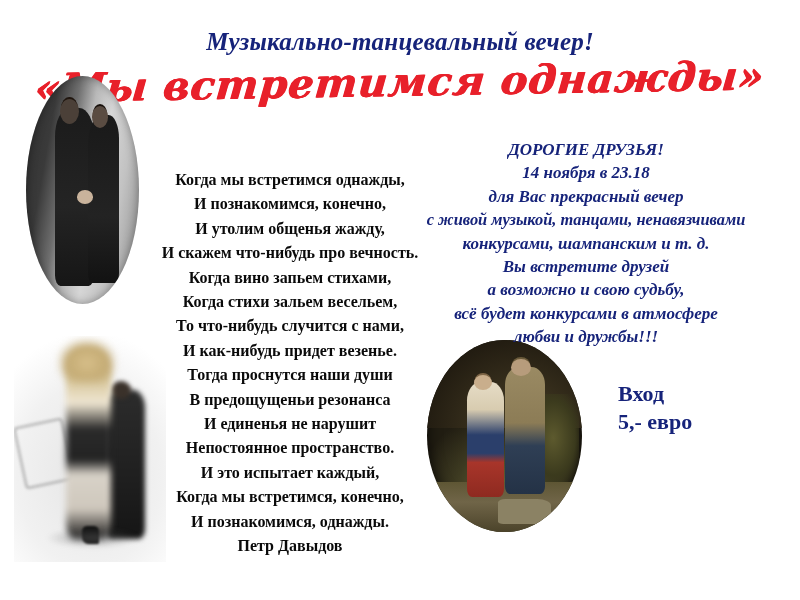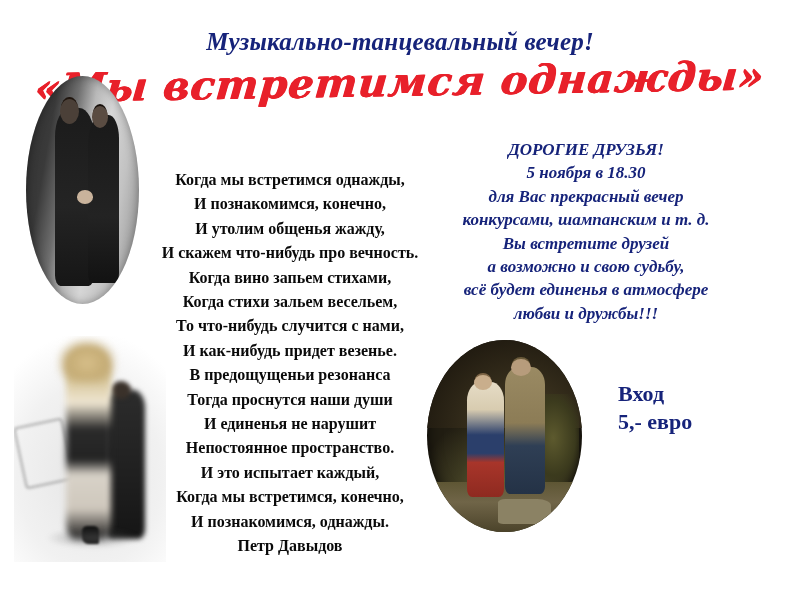--- a/index.html
+++ b/index.html
@@ -340,38 +340,39 @@
 
   <div class="poem">
     <div>Когда мы встретимся однажды,</div>
     <div>И познакомимся, конечно,</div>
     <div>И утолим общенья жажду,</div>
     <div>И скажем что-нибудь про вечность.</div>
     <div>Когда вино запьем стихами,</div>
     <div>Когда стихи зальем весельем,</div>
     <div>То что-нибудь случится с нами,</div>
     <div>И как-нибудь придет везенье.</div>
+    <div>Тогда проснутся наши души</div>
     <div>В предощущеньи резонанса</div>
-    <div>Тогда проснутся наши души</div>
     <div>И единенья не нарушит</div>
     <div>Непостоянное пространство.</div>
     <div>И это испытает каждый,</div>
     <div>Когда мы встретимся, конечно,</div>
     <div>И познакомимся, однажды.</div>
     <div>Петр Давыдов</div>
   </div>
 
   <div class="announce">
     <div>ДОРОГИЕ ДРУЗЬЯ!</div>
-    <div>5 ноября в 18.30</div>
+    <div>14 ноября в 23.18</div>
     <div>для Вас прекрасный вечер</div>
+    <div class="l-wide">с живой музыкой, танцами, ненавязчивами</div>
     <div>конкурсами, шампанским и т. д.</div>
     <div>Вы встретите друзей</div>
     <div>а возможно и свою судьбу,</div>
-    <div>всё будет единенья в атмосфере</div>
+    <div>всё будет конкурсами в атмосфере</div>
     <div>любви и дружбы!!!</div>
   </div>
 
   <div class="entry">
     <div>Вход</div>
     <div>5,- евро</div>
   </div>
 
 </div>
 

